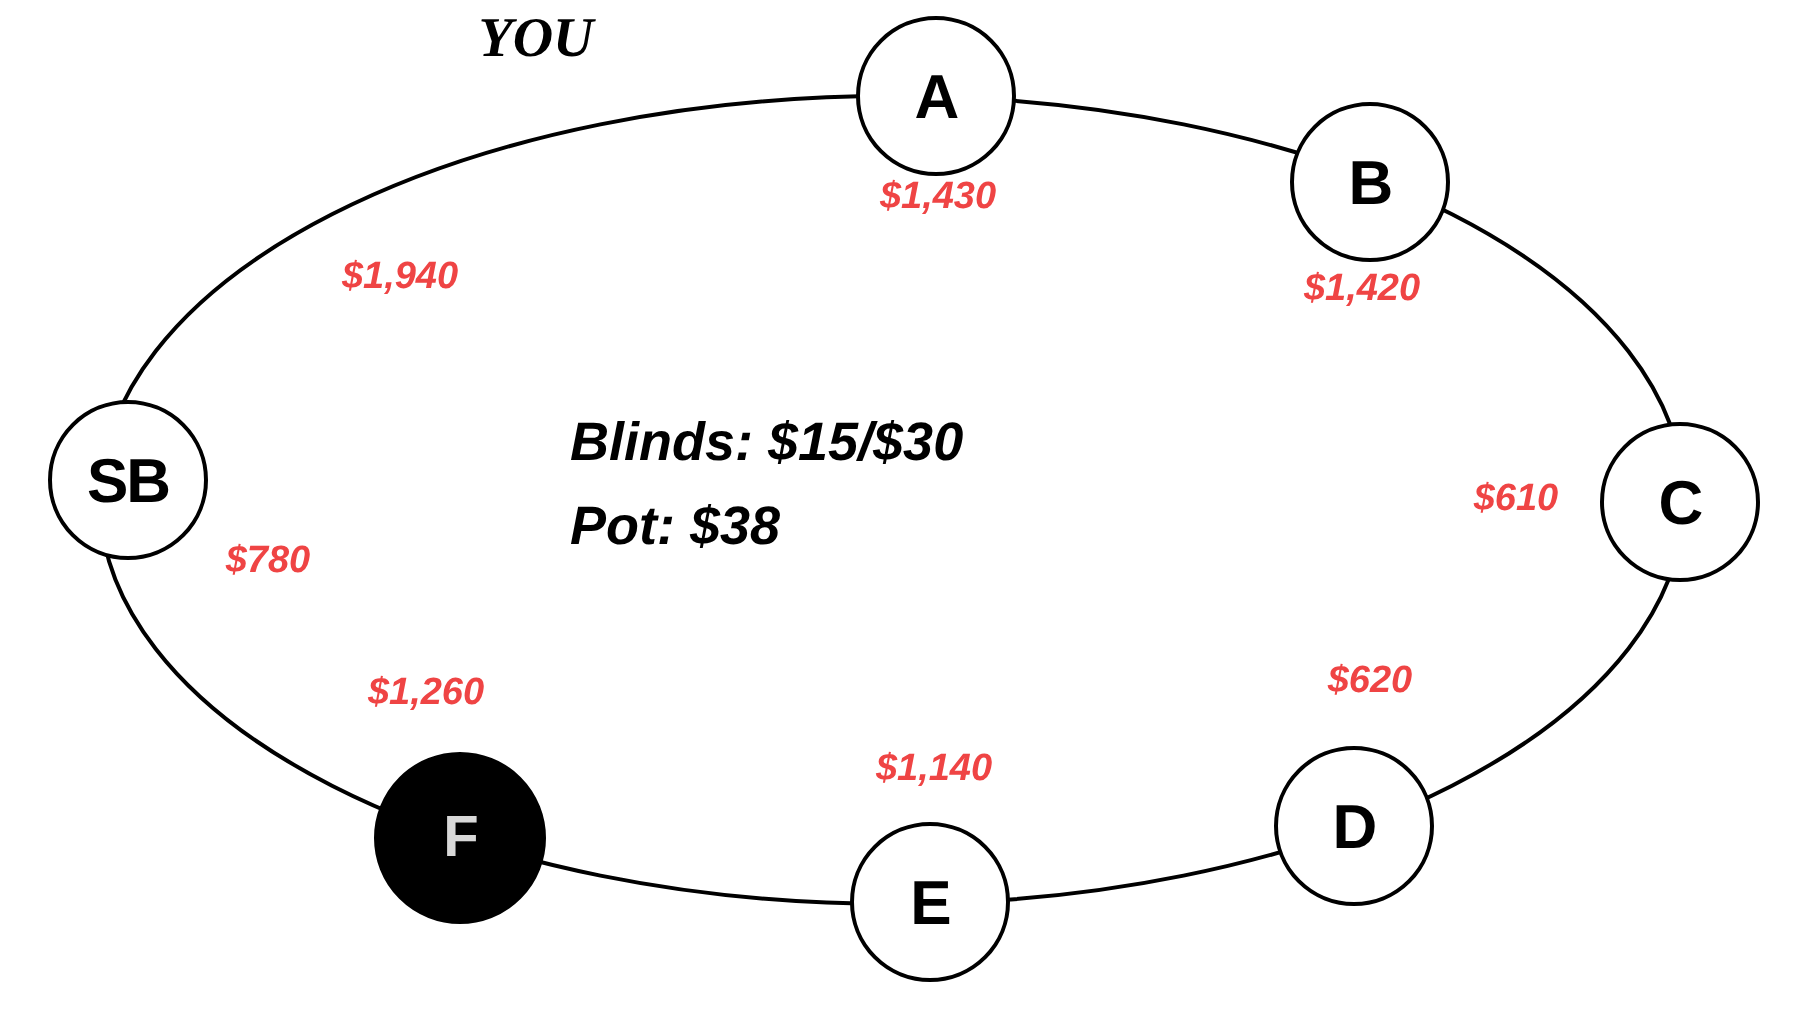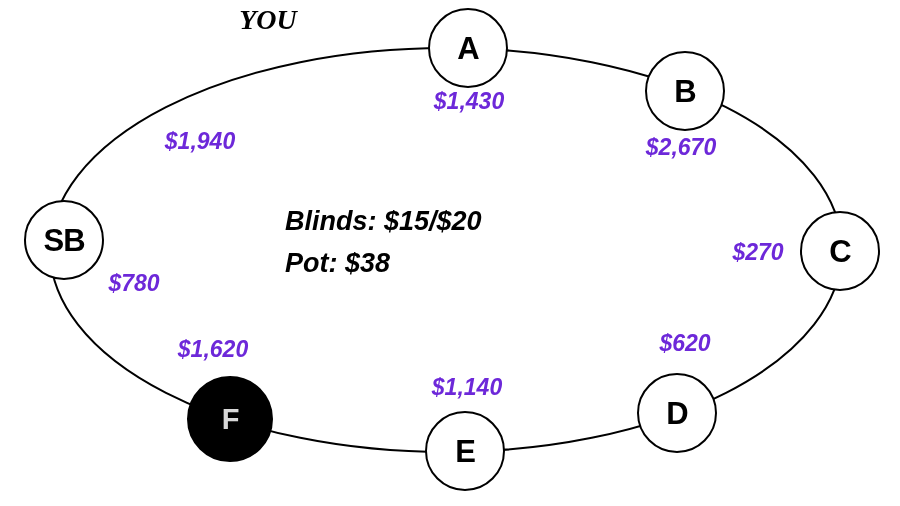--- a/index.html
+++ b/index.html
@@ -49,22 +49,22 @@
   }
   .seat.filled .seat-letter {
     color: #d8d8d8;
     font-size: 29px;
   }
   .stack {
     position: absolute;
     transform: translateX(-50%);
     font-weight: bold;
     font-style: italic;
-    font-size: 23px;
-    color: #6d28d9;
+    font-size: 19px;
+    color: #ef4444;
     white-space: nowrap;
   }
   .you-label {
     position: absolute;
     transform: translateX(-50%);
     font-family: "Liberation Serif", serif;
     font-weight: bold;
     font-style: italic;
     font-size: 28px;
     color: #000000;
@@ -87,54 +87,54 @@
 
 <div class="figure">
 
   <svg class="table-svg" viewBox="0 0 900 506" xmlns="http://www.w3.org/2000/svg">
     <ellipse cx="446" cy="250" rx="396" ry="202" fill="none" stroke="#000000" stroke-width="2"></ellipse>
   </svg>
 
   <div class="you-label" style="left:268px; top:4px;">YOU</div>
 
   <div class="center-info">
-    <div>Blinds: $15/$20</div>
+    <div>Blinds: $15/$30</div>
     <div>Pot: $38</div>
   </div>
 
   <div class="stack" style="left:200px; top:128px;">$1,940</div>
 
   <div class="seat" style="left:428px; top:8px;">
     <span class="seat-letter">A</span>
   </div>
   <div class="stack" style="left:469px; top:88px;">$1,430</div>
 
   <div class="seat" style="left:645px; top:51px;">
     <span class="seat-letter">B</span>
   </div>
-  <div class="stack" style="left:681px; top:134px;">$2,670</div>
+  <div class="stack" style="left:681px; top:134px;">$1,420</div>
 
   <div class="seat" style="left:800px; top:211px;">
     <span class="seat-letter">C</span>
   </div>
-  <div class="stack" style="left:758px; top:239px;">$270</div>
+  <div class="stack" style="left:758px; top:239px;">$610</div>
 
   <div class="seat" style="left:637px; top:373px;">
     <span class="seat-letter">D</span>
   </div>
   <div class="stack" style="left:685px; top:330px;text-align:right;">$620</div>
 
   <div class="seat" style="left:425px; top:411px;">
     <span class="seat-letter">E</span>
   </div>
   <div class="stack" style="left:467px; top:374px;">$1,140</div>
 
   <div class="seat filled" style="left:187px; top:376px;">
     <span class="seat-letter">F</span>
   </div>
-  <div class="stack" style="left:213px; top:336px;">$1,620</div>
+  <div class="stack" style="left:213px; top:336px;">$1,260</div>
 
   <div class="seat" style="left:24px; top:200px;">
     <span class="seat-letter">SB</span>
   </div>
   <div class="stack" style="left:134px; top:270px;text-align:right;">$780</div>
 
 </div>
 
 </body></html>

